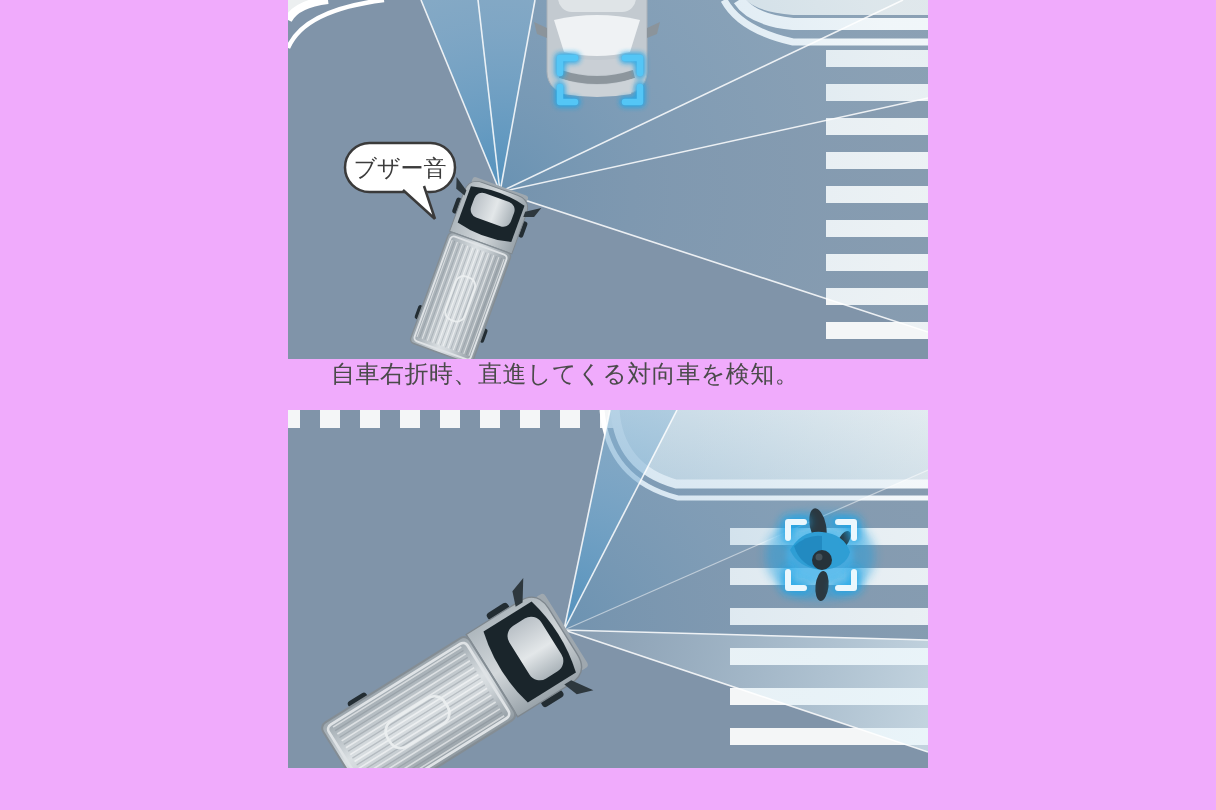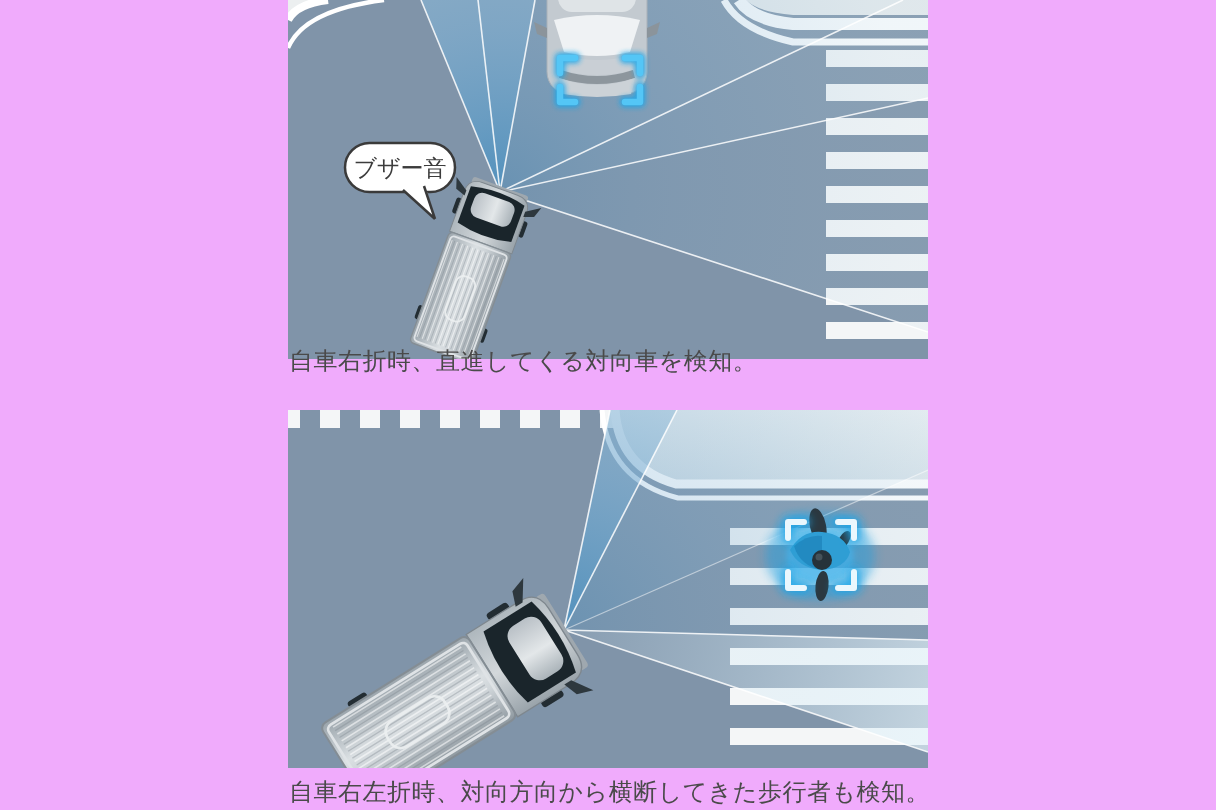--- a/index.html
+++ b/index.html
@@ -9,21 +9,21 @@
     font-family:"Liberation Sans","DejaVu Sans",sans-serif;
   }
   .panel{position:absolute;left:288px;display:block;}
   #panel1{top:0;}
   #panel2{top:410px;}
   .caption{
     position:absolute;left:289px;
     color:#4a4a4a;font-size:24px;line-height:1.25;
     white-space:nowrap;letter-spacing:0.5px;
   }
-  #caption1{top:346px;}
+  #caption1{top:359px;margin-left:42px;}
   #caption2{top:777px;}
   svg{display:block;}
 </style>
 </head>
 <body>
 
 <div class="page">
 
   <svg width="0" height="0" style="position:absolute" aria-hidden="true">
     <defs>
@@ -244,15 +244,14 @@
             <path d="M516,178 L500,178 L500,162"></path>
         </g>
       </g>
     </g>
 
     <g transform="translate(165,290) rotate(58) scale(1.35)">
       <use href="#truck-shape"></use>
     </g>
   </svg>
 
-  <div id="caption2" class="caption">自車右左折時、対向方向から横断してきた歩行者も検知。</div>
 
 </div>
 
 </body></html>

